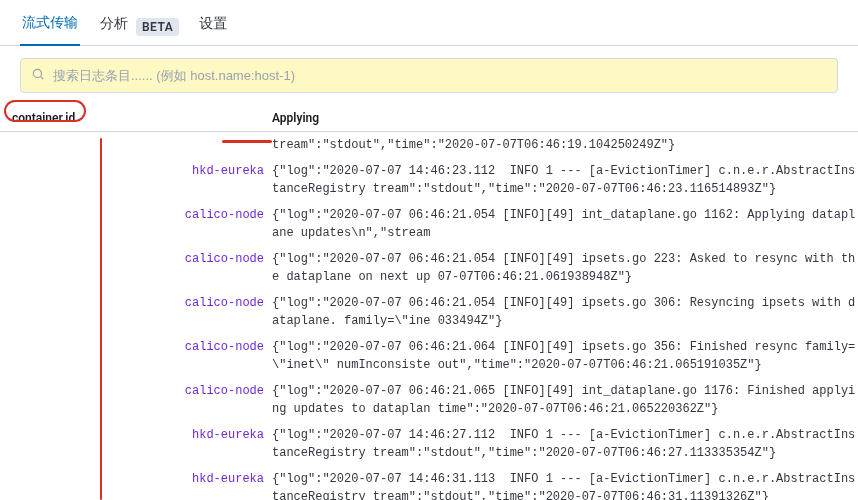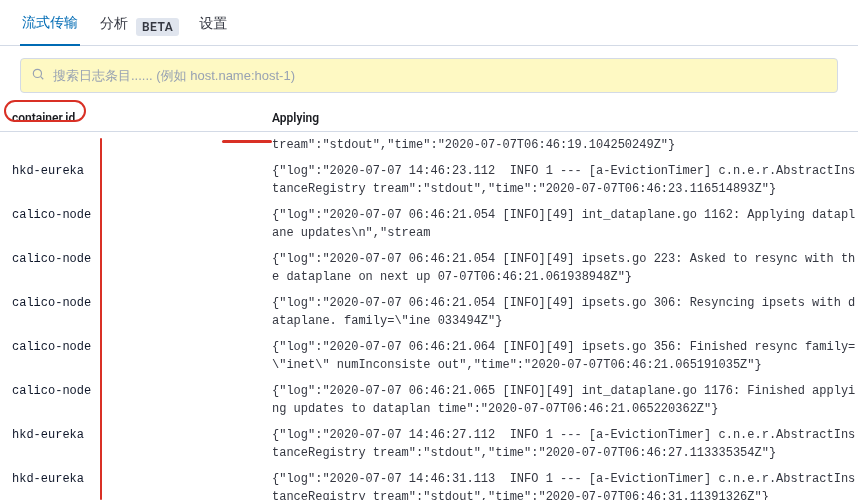--- a/index.html
+++ b/index.html
@@ -97,22 +97,23 @@
       font-size: 12px;
     }
     .row {
       display: flex;
       padding: 4px 0 4px 12px;
       line-height: 1.5;
     }
     .cell-container {
       width: 260px;
       flex-shrink: 0;
-      color: #0f172a;
+      color: #6d28d9;
       padding-right: 8px;
+      text-align: right;
     }
     .cell-message {
       flex: 1;
       color: #343741;
       white-space: pre-wrap;
       word-break: break-all;
     }
     .annotation-circle {
       position: absolute;
       border: 2px solid #d93025;

